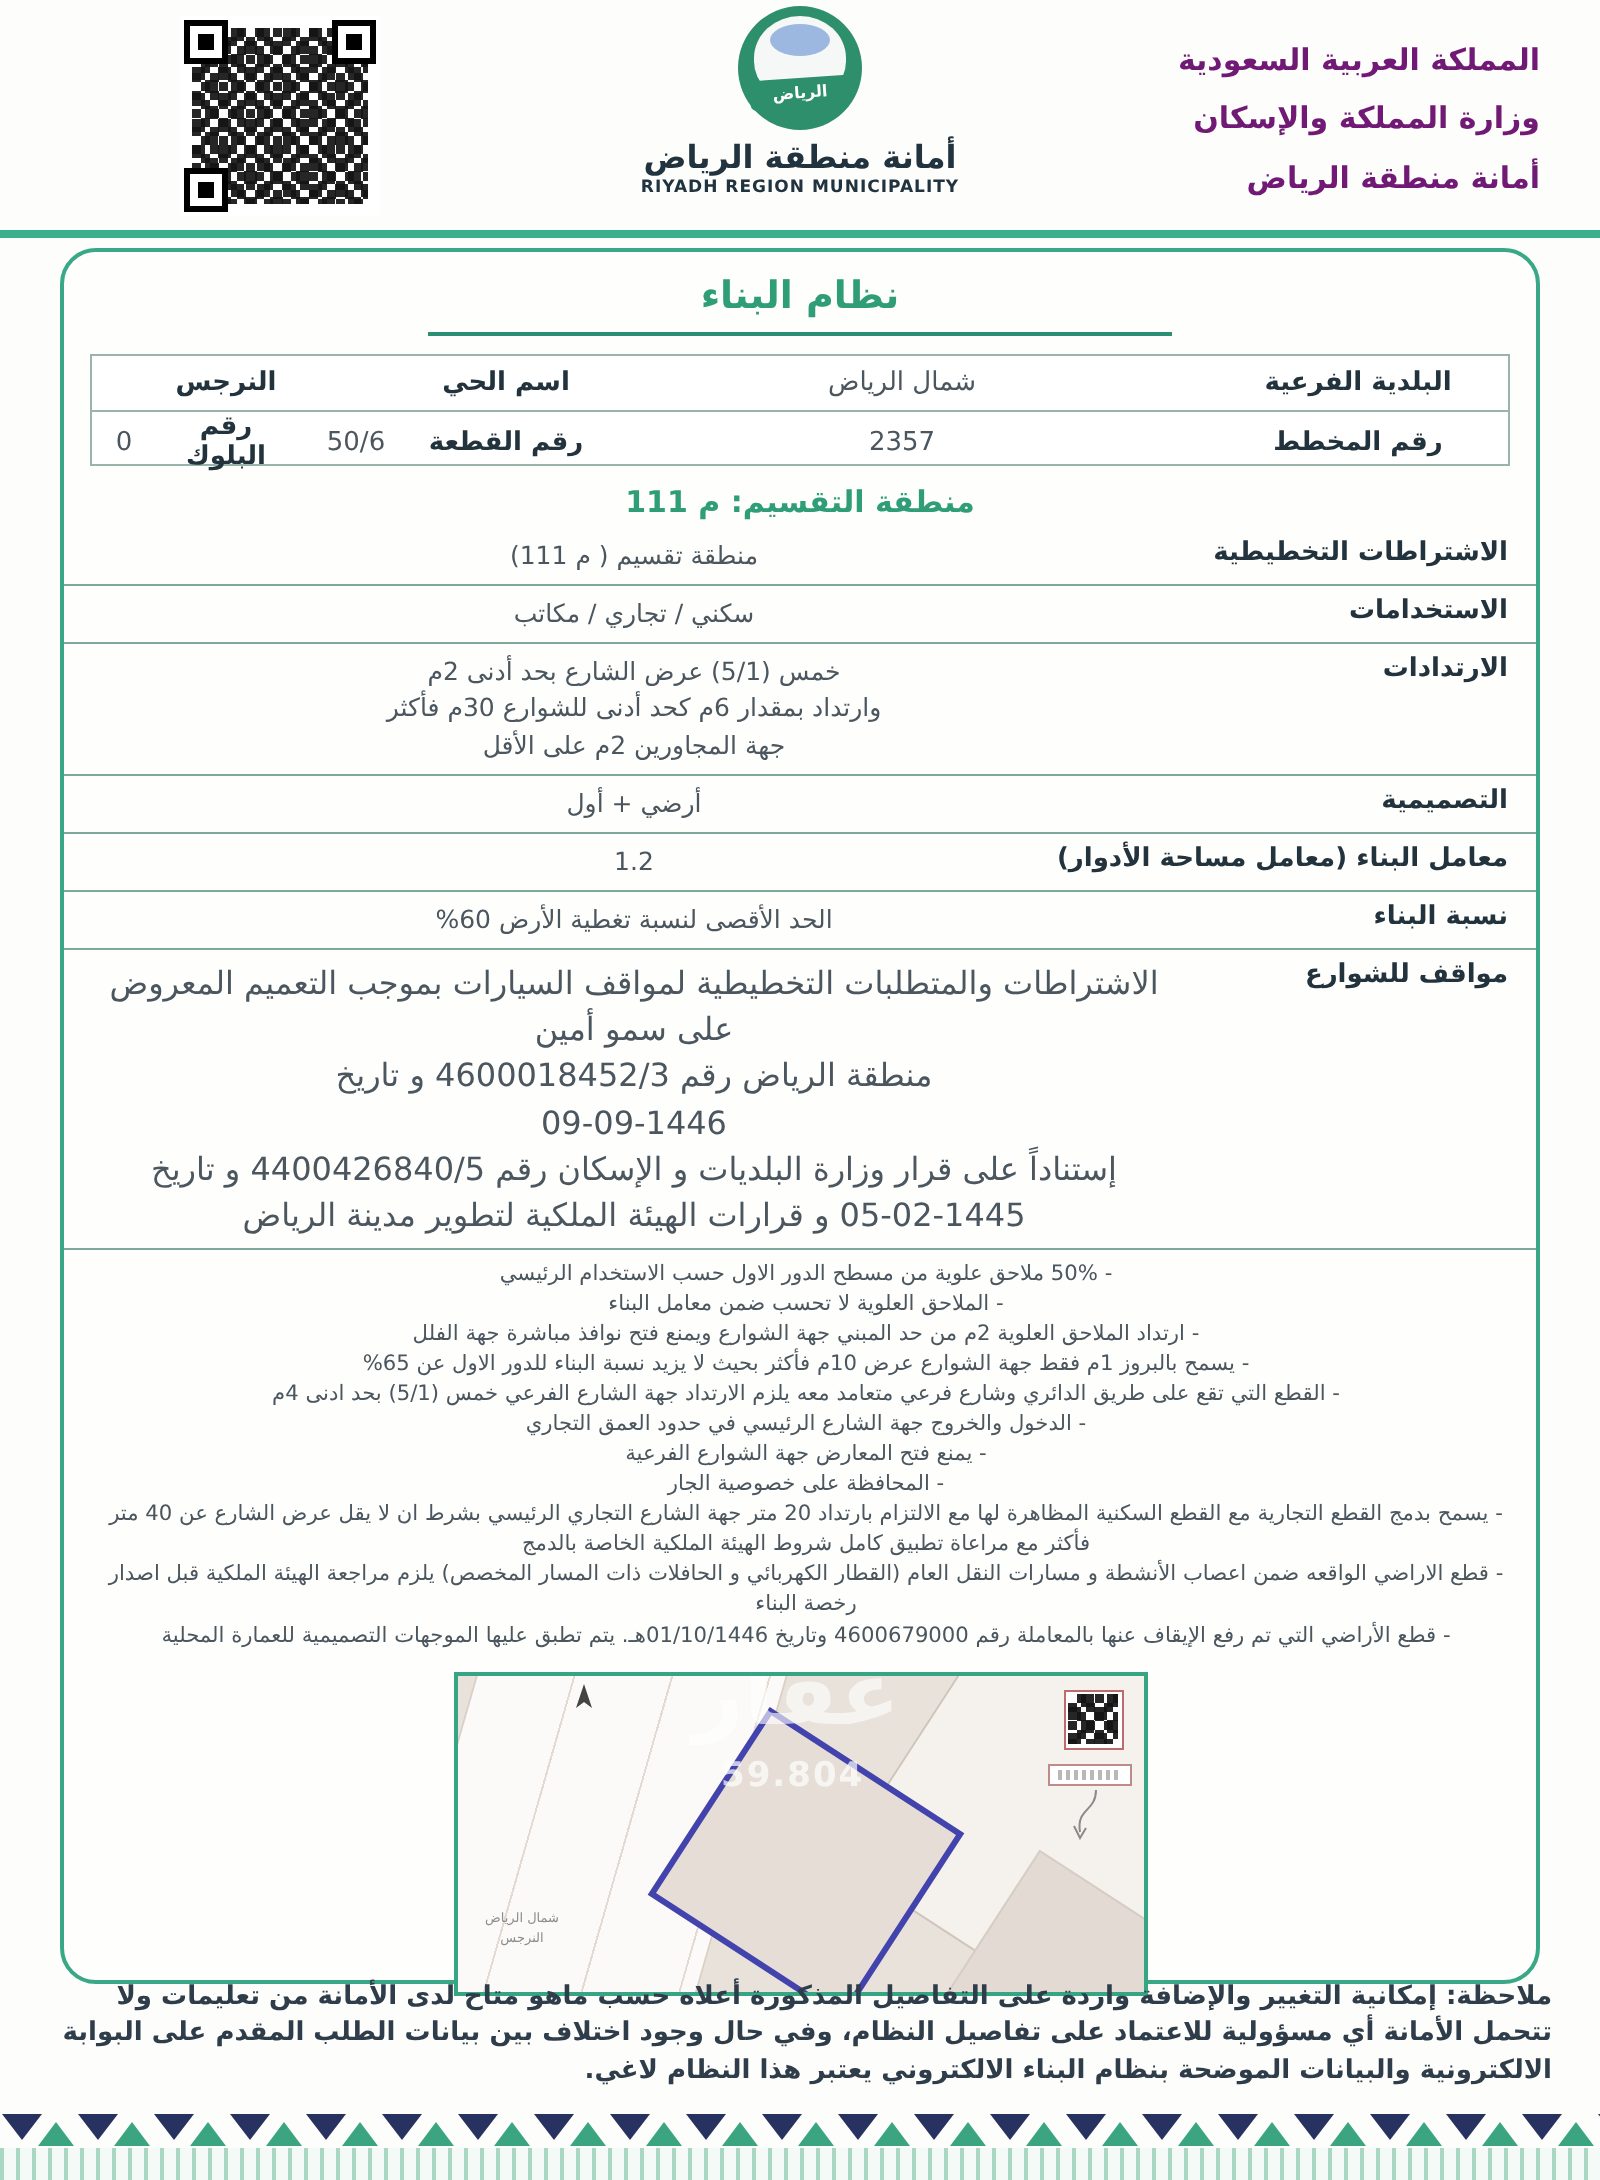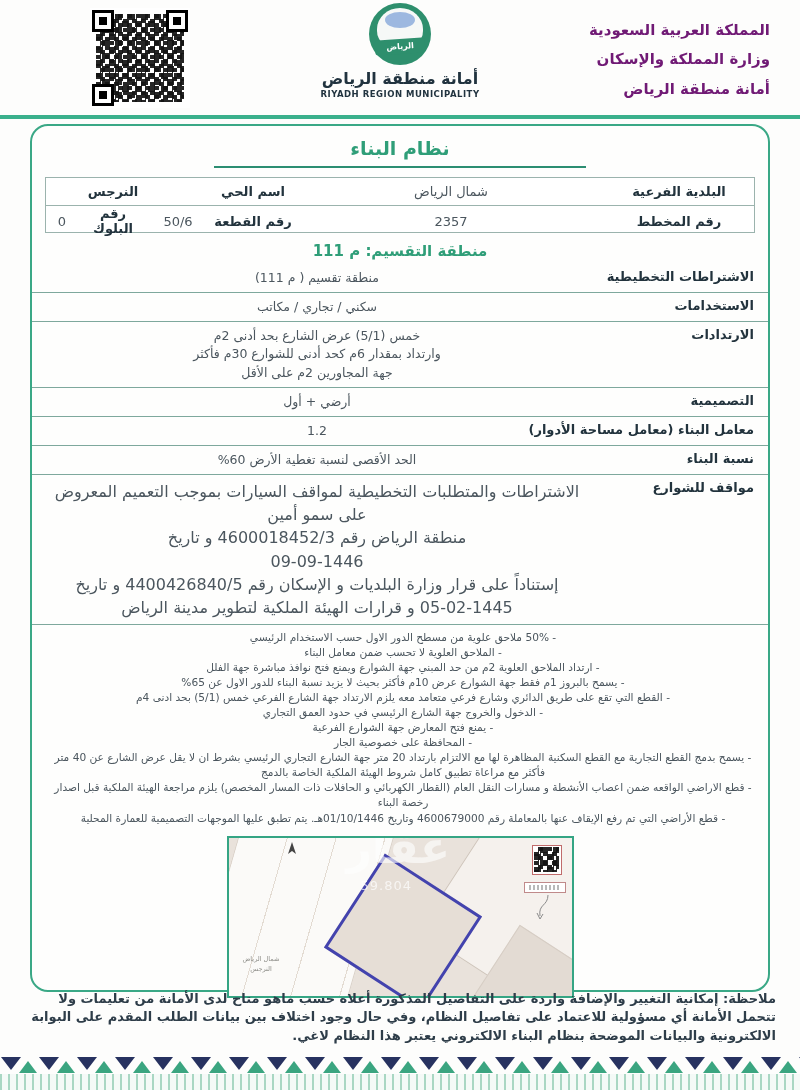--- a/index.html
+++ b/index.html
@@ -72,21 +72,21 @@
     background-image:repeating-linear-gradient(90deg, transparent 0 46px, #e3dbd2 46px 47px); }
   .parcel-right { position:absolute; left:222px; top:-18px; width:150px; height:165px;
     transform:rotate(33deg); background:#f5f1ed; border:1px solid #cfc5bb; }
   .parcel-bottom { position:absolute; left:246px; top:118px; width:150px; height:120px;
     transform:rotate(33deg); background:#e3dbd3; border:1px solid #d6cdc4; }
   .parcel-target { position:absolute; left:116px; top:38px; width:116px; height:112px;
     transform:rotate(33deg); background:#e6ded6; }
   .watermark { position:absolute; left:118px; top:-16px; color:#ffffff; opacity:.62;
     font-size:44px; font-weight:bold; }
   .watermark-num { position:absolute; left:132px; top:40px; color:#ffffff; opacity:.7;
-    font-size:13px; font-weight:normal; letter-spacing:1px; }
+    font-size:17px; font-weight:bold; letter-spacing:1px; }
   .north-arrow { position:absolute; left:56px; top:3px; }
   .map-area-label { position:absolute; left:14px; top:116px; font-size:6.5px; color:#8d8d88;
     text-align:center; line-height:1.6; direction:rtl; }
   .map-qr { position:absolute; right:10px; top:7px; width:30px; height:30px;
     border:1px solid #c06b6b; padding:2px; background:#fff; }
   .map-qr-label { position:absolute; right:6px; top:44px; width:42px; height:11px;
     border:1px solid #c08a8a; background:#fff; }
   .map-qr-label::after { content:""; position:absolute; inset:2px 4px;
     background:repeating-linear-gradient(90deg,#9a9a9a 0 2px, transparent 2px 4px); opacity:.7; }
   .leader { position:absolute; right:18px; top:56px; }

